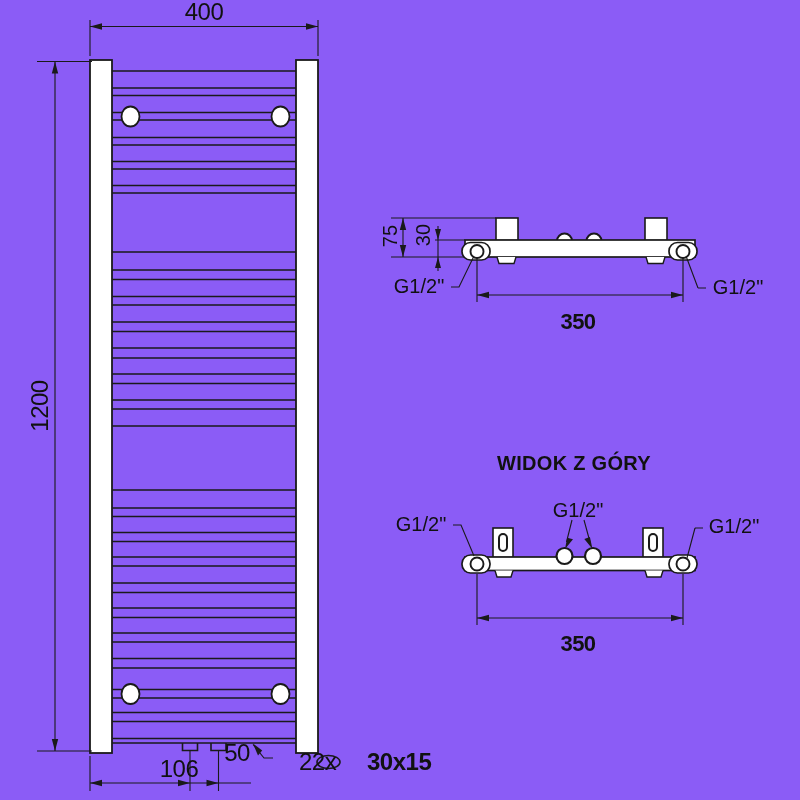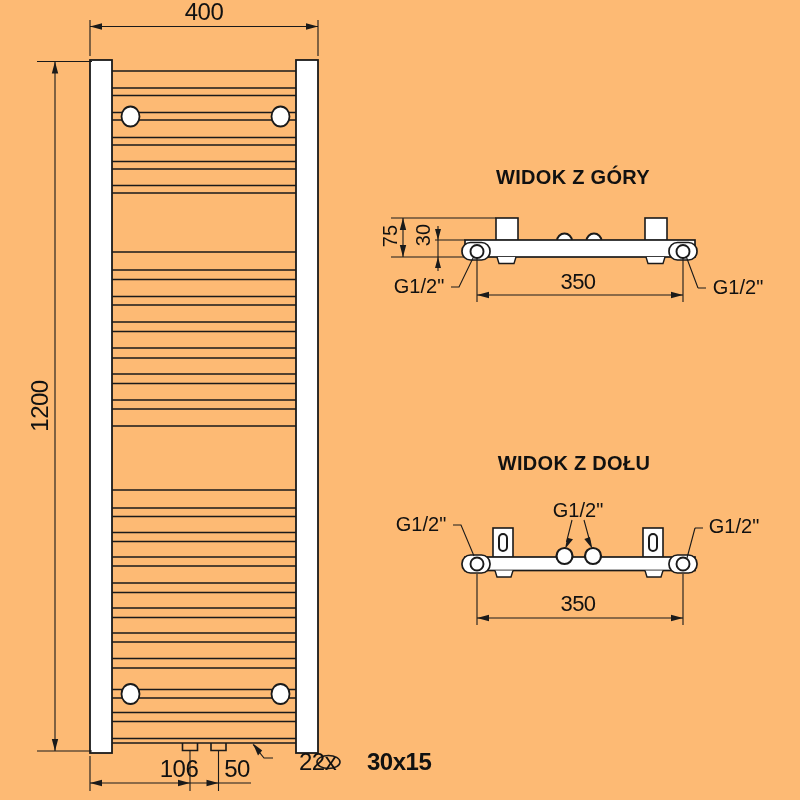--- a/index.html
+++ b/index.html
@@ -1,22 +1,22 @@
 <!DOCTYPE html>
 <html><head>
 <meta charset="utf-8">
 <style>
   html,body{margin:0;padding:0;background:#ffffff;}
-  #stage{position:relative;width:800px;height:800px;background:#fdba74;overflow:hidden;
+  #stage{position:relative;width:800px;height:800px;background:#8b5cf6;overflow:hidden;
          font-family:"Liberation Sans", sans-serif;color:#111;}
   #draw{position:absolute;left:0;top:0;}
   .lbl{position:absolute;white-space:nowrap;color:#111;transform:translate(-50%,-50%);
        font-family:"Liberation Sans", sans-serif;line-height:1;}
   .num{font-size:24px;font-weight:500;letter-spacing:-0.5px;}
-  .num-sm{font-size:22px;font-weight:400;letter-spacing:-0.5px;}
+  .num-sm{font-size:22px;font-weight:700;letter-spacing:-0.5px;margin-top:40px;}
   .rot{transform:translate(-50%,-50%) rotate(-90deg);}
   .title{font-size:20px;font-weight:600;letter-spacing:0.3px;}
   .conn{font-size:20px;font-weight:500;}
   .left-anchor{transform:translate(0,-50%);margin-left:24px;}
 </style>
 </head>
 <body>
 
 <div id="stage">
 
@@ -123,30 +123,29 @@
 
         <path d="M572 520l-5.5 22M584 520l6 22"></path>
         <path fill="#1a1a1a" stroke="none" d="M565 549l2.2 -11.3l5.8 1.5zM592.5 549l-8.2 -9.9l5.6 -2z"></path>
       </g>
     </g>
   </svg>
 
   <div class="lbl num" style="left:204px;top:12px;">400</div>
   <div class="lbl num rot" style="left:40px;top:406px;">1200</div>
   <div class="lbl num" style="left:179px;top:769px;">106</div>
-  <div class="lbl num" style="left:237px;top:769px;text-align:right;">50</div>
+  <div class="lbl num" style="left:237px;top:753px;text-align:right;">50</div>
   <div class="lbl num left-anchor" style="left:275px;top:762px;">22x</div>
   <div class="lbl num left-anchor" style="left:343px;top:762px;font-weight:bold;">30x15</div>
 
-  <div class="lbl title" style="left:573px;top:177px;">WIDOK Z GÓRY</div>
   <div class="lbl conn rot" style="left:390px;top:236px;">75</div>
   <div class="lbl conn rot" style="left:423px;top:235px;">30</div>
   <div class="lbl conn" style="left:419px;top:286px;">G1/2"</div>
   <div class="lbl conn" style="left:738px;top:287px;">G1/2"</div>
   <div class="lbl num-sm" style="left:578px;top:282px;">350</div>
 
-  <div class="lbl title" style="left:574px;top:463px;">WIDOK Z DOŁU</div>
+  <div class="lbl title" style="left:574px;top:463px;">WIDOK Z GÓRY</div>
   <div class="lbl conn" style="left:421px;top:524px;">G1/2"</div>
   <div class="lbl conn" style="left:578px;top:510px;">G1/2"</div>
   <div class="lbl conn" style="left:734px;top:526px;">G1/2"</div>
   <div class="lbl num-sm" style="left:578px;top:604px;">350</div>
 
 </div>
 
 </body></html>

